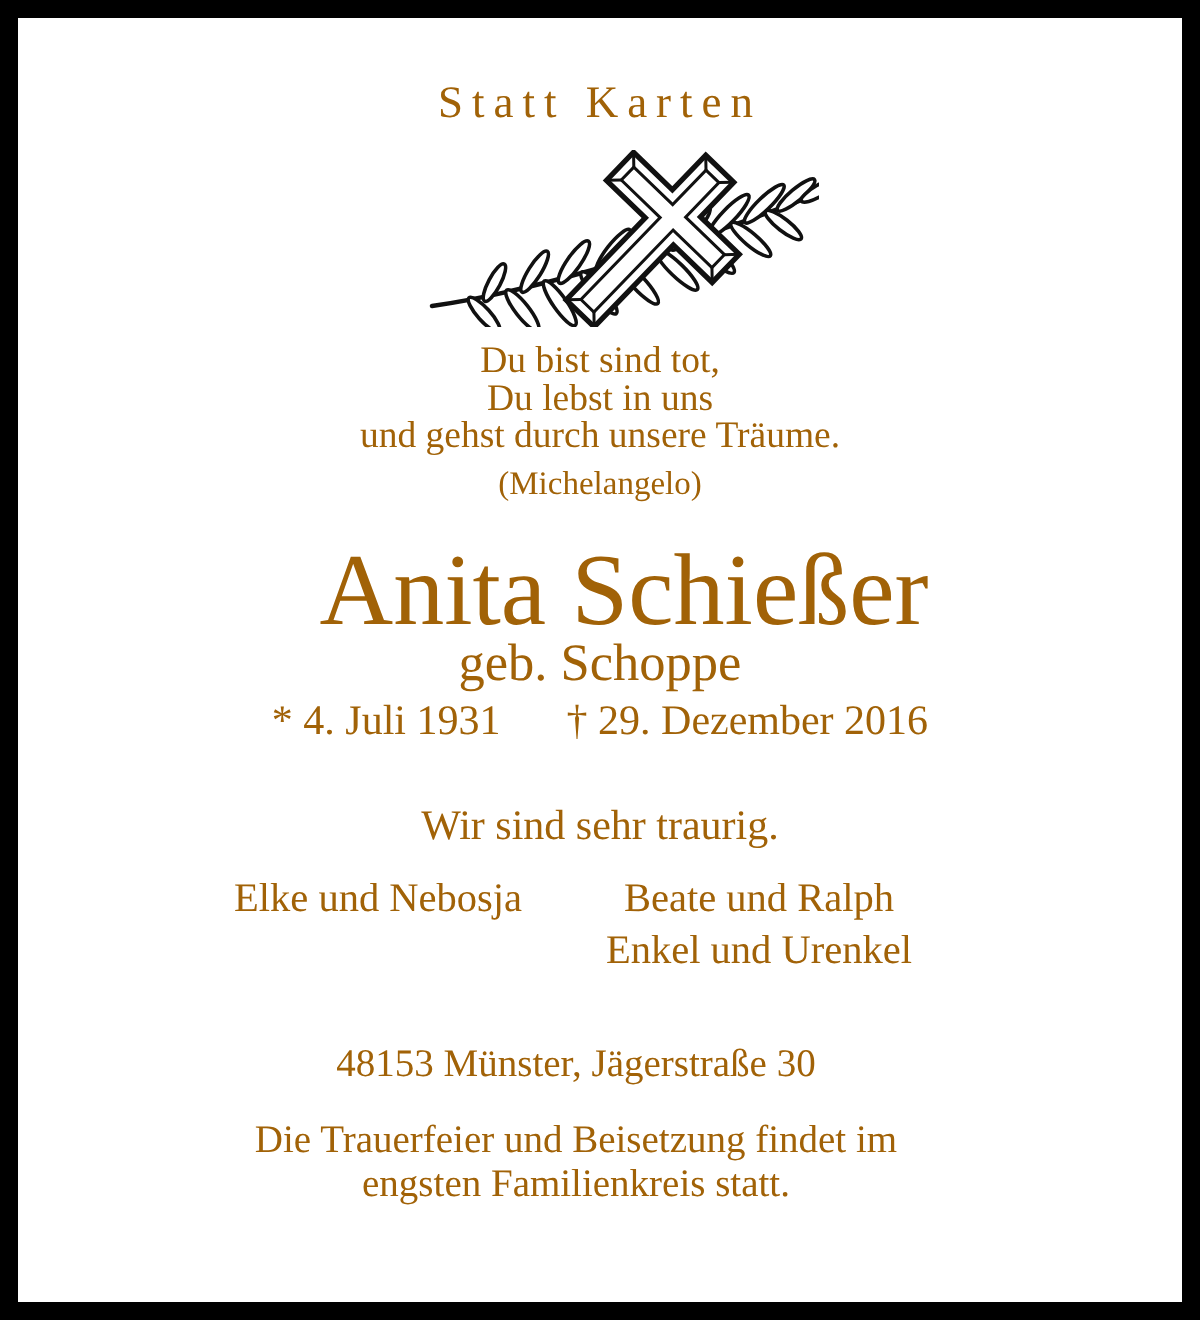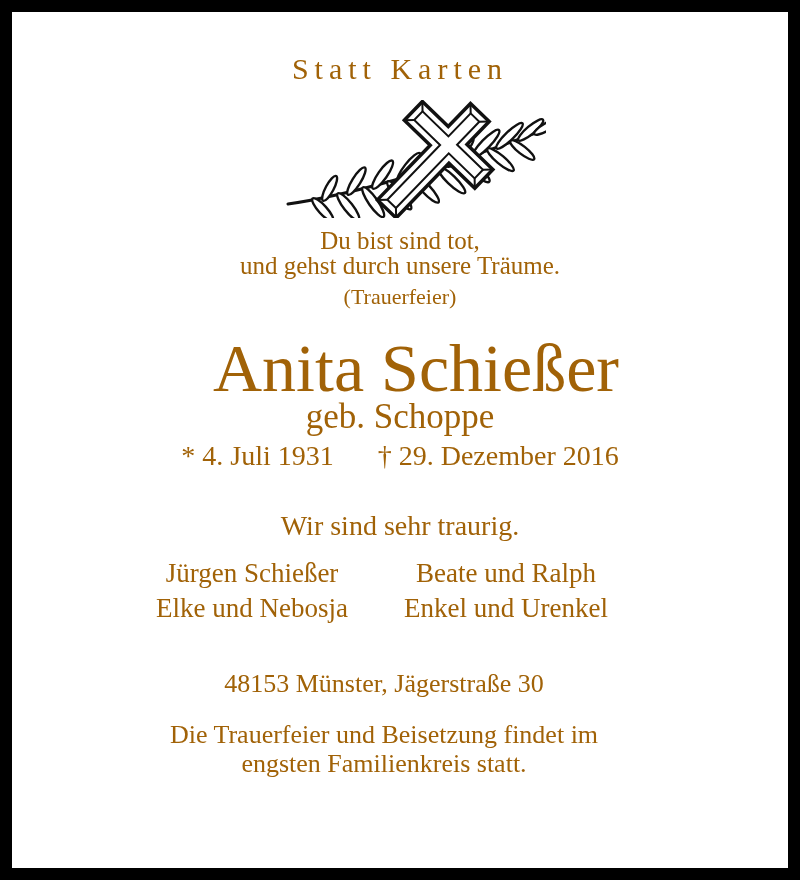--- a/index.html
+++ b/index.html
@@ -65,37 +65,37 @@
       <g transform="translate(150,60) rotate(44)">
         <path class="crossfill" d="M-13,-66 L13,-66 L13,-34 L49,-34 L49,-8 L13,-8 L13,68 L-13,68 L-13,-8 L-49,-8 L-49,-34 L-13,-34 Z"></path>
         <path class="bevel" d="M-6,-59 L6,-59 L6,-27 L42,-27 L42,-15 L6,-15 L6,61 L-6,61 L-6,-15 L-42,-15 L-42,-27 L-6,-27 Z"></path>
         <path class="bevel" d="M-13,-66 L-6,-59 M13,-66 L6,-59 M49,-34 L42,-27 M49,-8 L42,-15 M13,68 L6,61 M-13,68 L-6,61 M-49,-34 L-42,-27 M-49,-8 L-42,-15"></path>
       </g>
     </svg>
   </div>
 
   <div class="poem">
     <div>Du bist sind tot,</div>
+    <div>Du lebst in uns</div>
     <div>und gehst durch unsere Träume.</div>
   </div>
-  <div class="attribution">(Trauerfeier)</div>
+  <div class="attribution">(Michelangelo)</div>
 
   <div class="name">Anita Schießer</div>
   <div class="maiden">geb. Schoppe</div>
 
   <div class="dates">
     <span>* 4. Juli 1931</span>
     <span>† 29. Dezember 2016</span>
   </div>
 
   <div class="intro">Wir sind sehr traurig.</div>
 
   <div class="mourners">
     <div class="col">
-      <div>Jürgen Schießer</div>
       <div>Elke und Nebosja</div>
     </div>
     <div class="col">
       <div>Beate und Ralph</div>
       <div>Enkel und Urenkel</div>
     </div>
   </div>
 
   <div class="address">48153 Münster, Jägerstraße 30</div>
 

